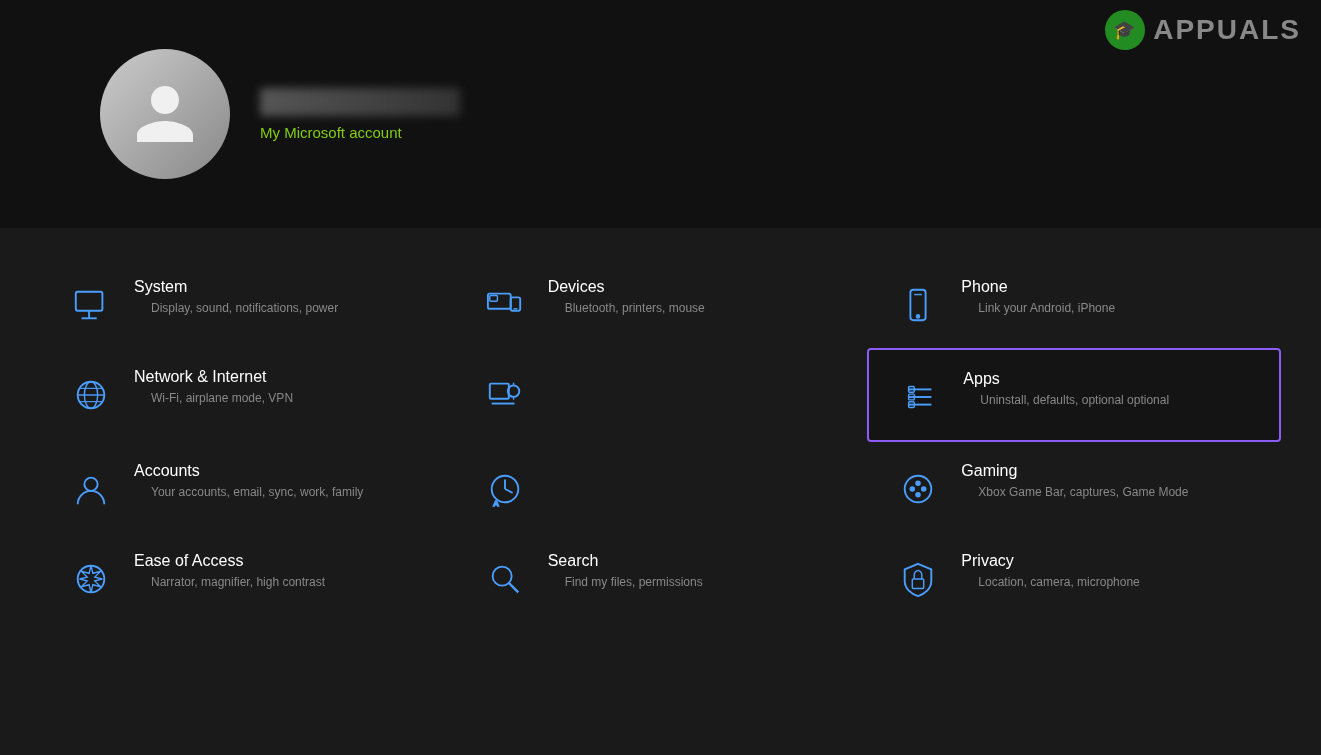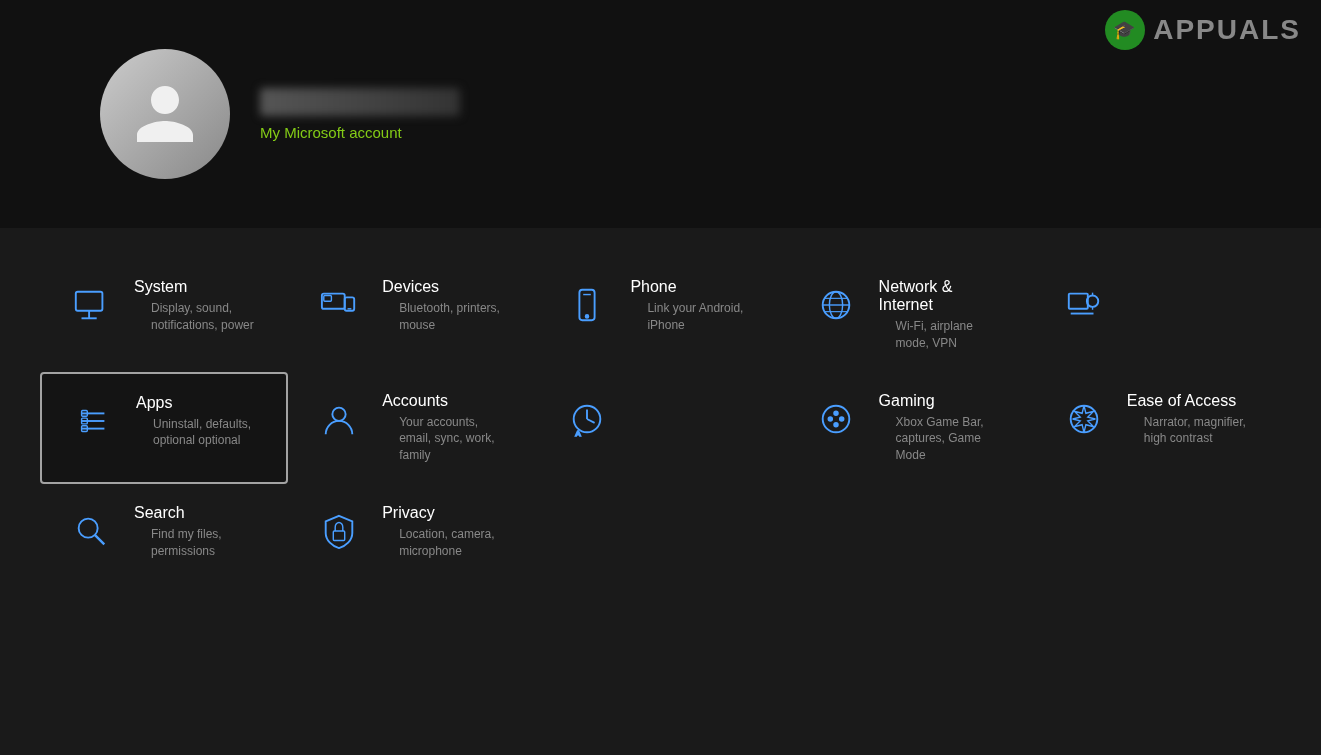--- a/index.html
+++ b/index.html
@@ -137,39 +137,39 @@
       display: flex;
       align-items: center;
       justify-content: center;
       color: #aaa;
       font-size: 16px;
     }
 
     
     .settings-grid {
       display: grid;
-      grid-template-columns: repeat(5, 1fr);
+      grid-template-columns: repeat(3, 1fr);
       gap: 0;
       width: 100%;
       padding: 0 40px;
     }
 
     .settings-item {
       display: flex;
       align-items: flex-start;
       gap: 20px;
       padding: 20px 28px;
       cursor: pointer;
       border-radius: 2px;
       transition: background 0.15s;
       position: relative;
     }
 
     .settings-item.highlighted {
-      border: 2px solid #a3a3a3;
+      border: 2px solid #8b5cf6;
       border-radius: 4px;
       background-color: rgba(0,0,0,0.2);
     }
 
     .settings-item-icon {
       flex-shrink: 0;
       width: 46px;
       height: 46px;
       display: flex;
       align-items: center;

